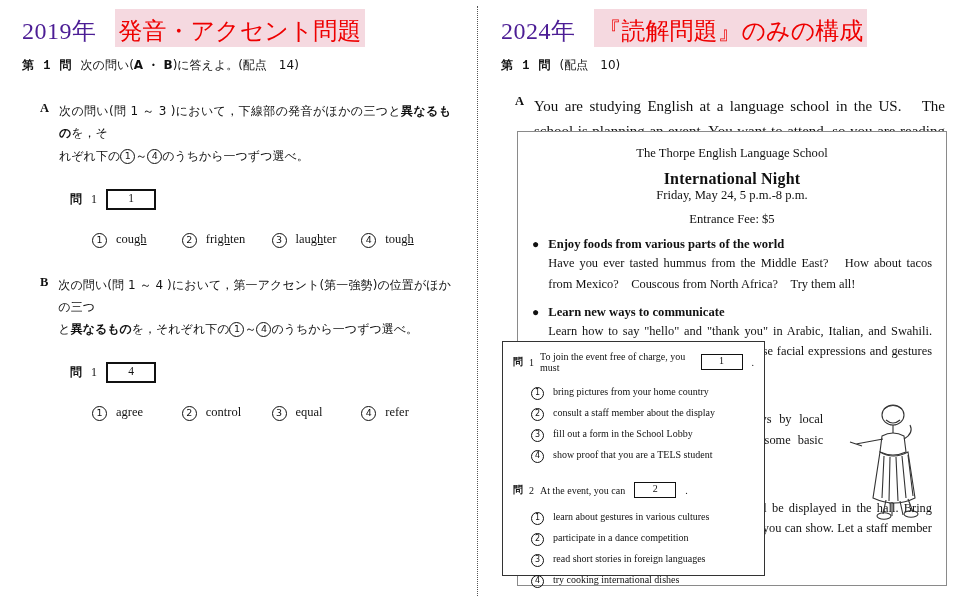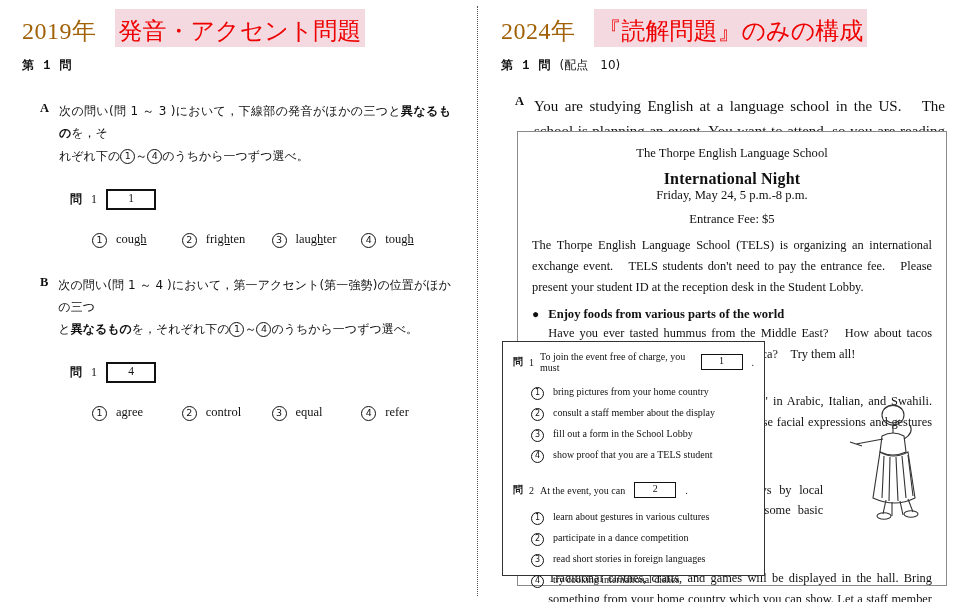--- a/index.html
+++ b/index.html
@@ -22,21 +22,21 @@
   
   .panel{position:absolute;top:0;height:602px;}
   .panel-left{left:0;width:477px;}
   .panel-right{left:479px;width:486px;}
 
   
   .hdr{display:flex;align-items:flex-end;gap:18px;}
   .hdr-left{padding:9px 0 0 22px;}
   .hdr-right{padding:9px 0 0 22px;}
   .year{
-    font-size:24px;letter-spacing:.5px;color:#a16207;
+    font-size:24px;letter-spacing:.5px;color:#4c1d95;
     font-family:"Liberation Serif","DejaVu Serif",serif;
   }
   .hl{
     font-size:24px;color:#ee0000;background:#f5d9e0;
     padding:10px 4px 3px 4px;line-height:1.05;
     font-family:"DejaVu Sans","Liberation Sans",sans-serif;
     font-weight:400;white-space:nowrap;
   }
 
   
@@ -140,20 +140,21 @@
 
   <div class="panel panel-left">
 
     <div class="hdr hdr-left">
       <span class="year">2019年</span>
       <span class="hl">発音・アクセント問題</span>
     </div>
 
     <div class="daimon">
       <span class="daimon-no">第 1 問</span>
+      <span class="daimon-txt"><span>次の問い(</span><span class="b">A ・ B</span><span>)に答えよ。(配点　14)</span></span>
     </div>
 
     <div class="sec">
       <div class="sec-head">
         <span class="sec-letter">A</span>
         <div class="sec-body">
           <span>次の問い(問 1 ～ 3 )において，下線部の発音がほかの三つと</span><span class="b">異なるもの</span><span>を，そ</span><br>
           <span>れぞれ下の</span><span class="circ">1</span>～<span class="circ">4</span><span>のうちから一つずつ選べ。</span>
         </div>
       </div>
@@ -235,21 +236,20 @@
     <div class="lead">
       <span class="lead-letter">A</span>
       <span class="lead-body">You are studying English at a language school in the US.　The school is planning an event. You want to attend, so you are reading the flyer.</span>
     </div>
 
     <div class="flyer">
       <div class="school">The Thorpe English Language School</div>
       <div class="title">International Night</div>
       <div class="when">Friday, May 24, 5 p.m.-8 p.m.</div>
       <div class="fee">Entrance Fee: $5</div>
-      <div class="para">The Thorpe English Language School (TELS) is organizing an international exchange event.　TELS students don't need to pay the entrance fee.　Please present your student ID at the reception desk in the Student Lobby.</div>
 
       <div class="bullet-blk">
         <span class="dot">●</span>
         <span class="bullet-txt">
           <span class="bullet-head">Enjoy foods from various parts of the world</span>
           <div class="bullet-body">Have you ever tasted hummus from the Middle East?　How about tacos from Mexico?　Couscous from North Africa?　Try them all!</div>
         </span>
       </div>
 
       <div class="bullet-blk">

